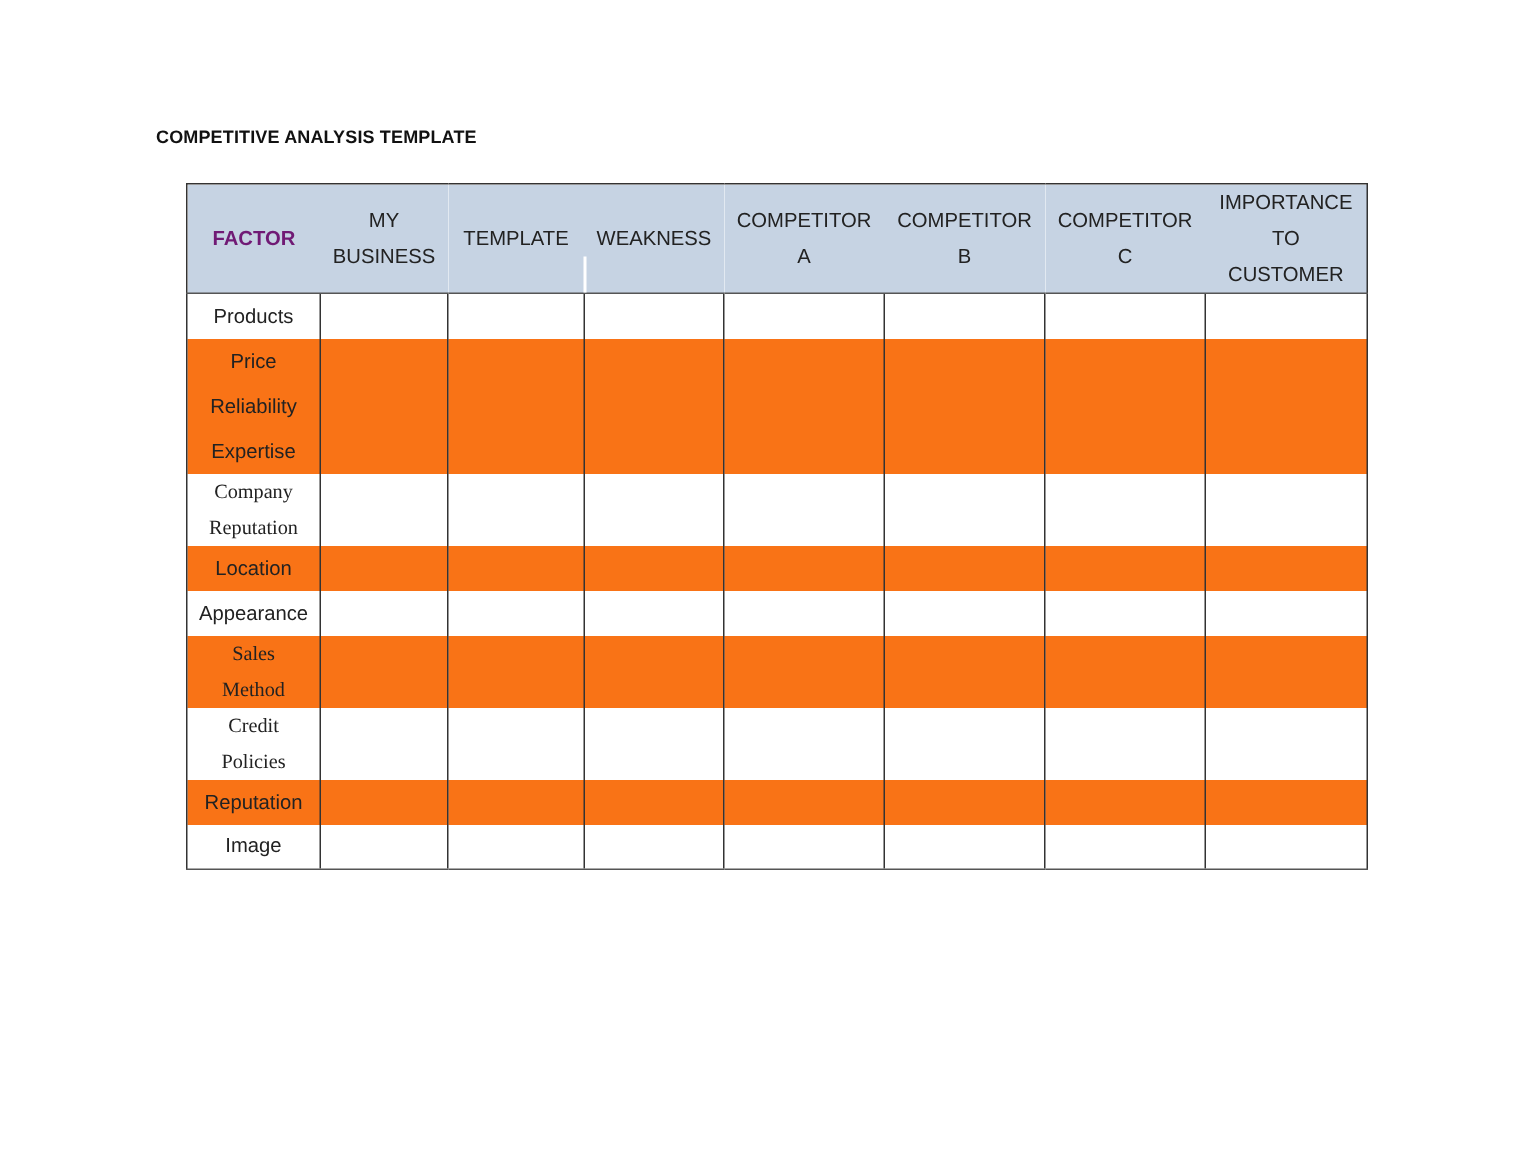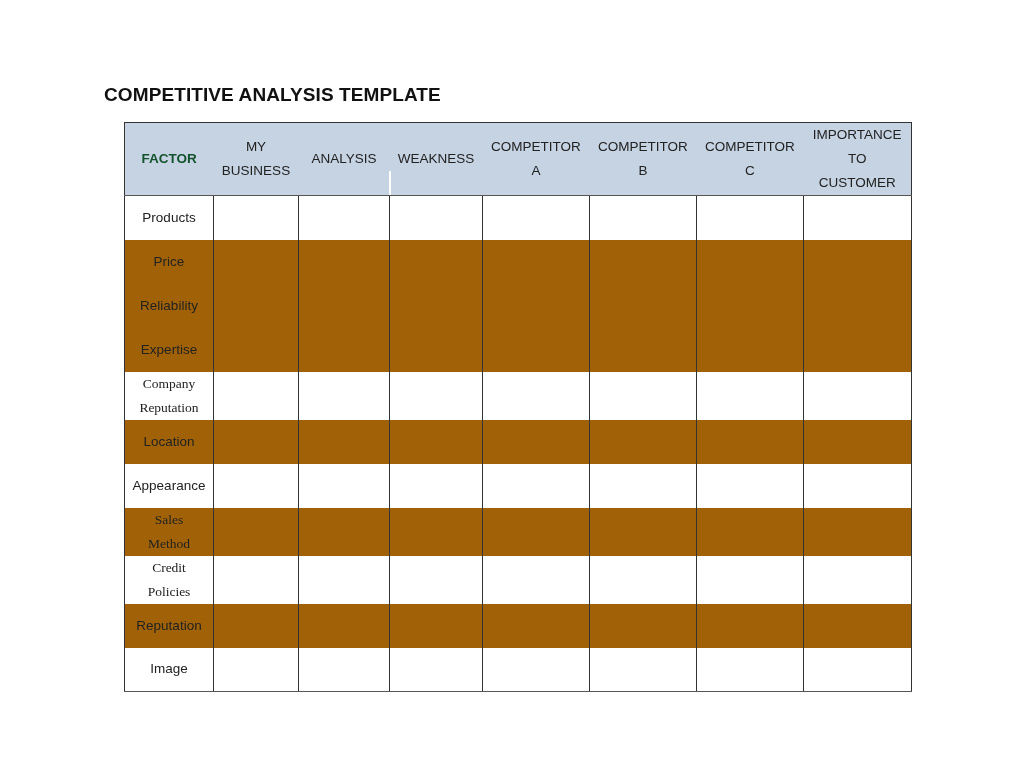--- a/index.html
+++ b/index.html
@@ -1,32 +1,32 @@
 <!DOCTYPE html>
 <html><head>
 <meta charset="utf-8">
 <style>
   html, body { margin: 0; padding: 0; background: #ffffff; }
   body { width: 1024px; height: 777px; position: relative; overflow: hidden;
          font-family: "Liberation Sans", sans-serif; color: #1a1a1a; }
-  .title { position: absolute; left: 104px; top: 84px; font-size: 19px; font-weight: bold;
+  .title { position: absolute; left: 104px; top: 84px; font-size: 12px; font-weight: bold;
            letter-spacing: 0.1px; color: #111; }
   table.grid { position: absolute; left: 124px; top: 122px; border-collapse: collapse;
                table-layout: fixed; width: 787px; }
   table.grid th, table.grid td { padding: 0; text-align: center; vertical-align: middle;
                font-size: 13.5px; line-height: 24px; font-weight: normal; color: #222; }
   table.grid thead tr { height: 73px; background: #c6d3e3; }
   table.grid thead th { border-top: 1.5px solid #333; border-bottom: 1.5px solid #555; position: relative; }
-  table.grid thead th:first-child { border-left: 1.5px solid #333; font-weight: bold; color: #14532d; }
+  table.grid thead th:first-child { border-left: 1.5px solid #333; font-weight: bold; color: #701a75; }
   table.grid thead th:last-child { border-right: 1.5px solid #333; }
   table.grid tbody td { border-left: 1.2px solid #333; }
   table.grid tbody td:last-child { border-right: 1.5px solid #333; }
   table.grid tbody tr:last-child td { border-bottom: 1.5px solid #555; }
-  table.grid tbody tr.shaded { background: #a16207; }
-  table.grid tbody tr.r1 { height: 44px; margin-top: 36px; }
+  table.grid tbody tr.shaded { background: #f97316; }
+  table.grid tbody tr.r1 { height: 30px; margin-top: 36px; }
   table.grid tbody tr.r2 { height: 48px; font-family: Liberation Serif, serif; }
   .hdr-sep { position: absolute; right: -1px; top: 48px; width: 2px; height: 24px; background: #ffffff; }
   .hdr-text { display: inline-block; white-space: pre-line; }
 </style>
 </head>
 <body>
 
 <div class="title">COMPETITIVE ANALYSIS TEMPLATE</div>
 
 <table class="grid">
@@ -38,21 +38,21 @@
     <col style="width:107px">
       <col style="width:107px">
       <col style="width:107px">
       <col style="width:108px">
   </colgroup>
   <thead>
     <tr>
       <th><span class="hdr-text">FACTOR</span></th>
       <th><span class="hdr-text">MY
 BUSINESS</span></th>
-      <th><span class="hdr-text">ANALYSIS</span><span class="hdr-sep"></span></th>
+      <th><span class="hdr-text">TEMPLATE</span><span class="hdr-sep"></span></th>
       <th><span class="hdr-text">WEAKNESS</span></th>
       <th><span class="hdr-text">COMPETITOR
 A</span></th>
       <th><span class="hdr-text">COMPETITOR
 B</span></th>
       <th><span class="hdr-text">COMPETITOR
 C</span></th>
       <th><span class="hdr-text">IMPORTANCE
 TO
 CUSTOMER</span></th>

